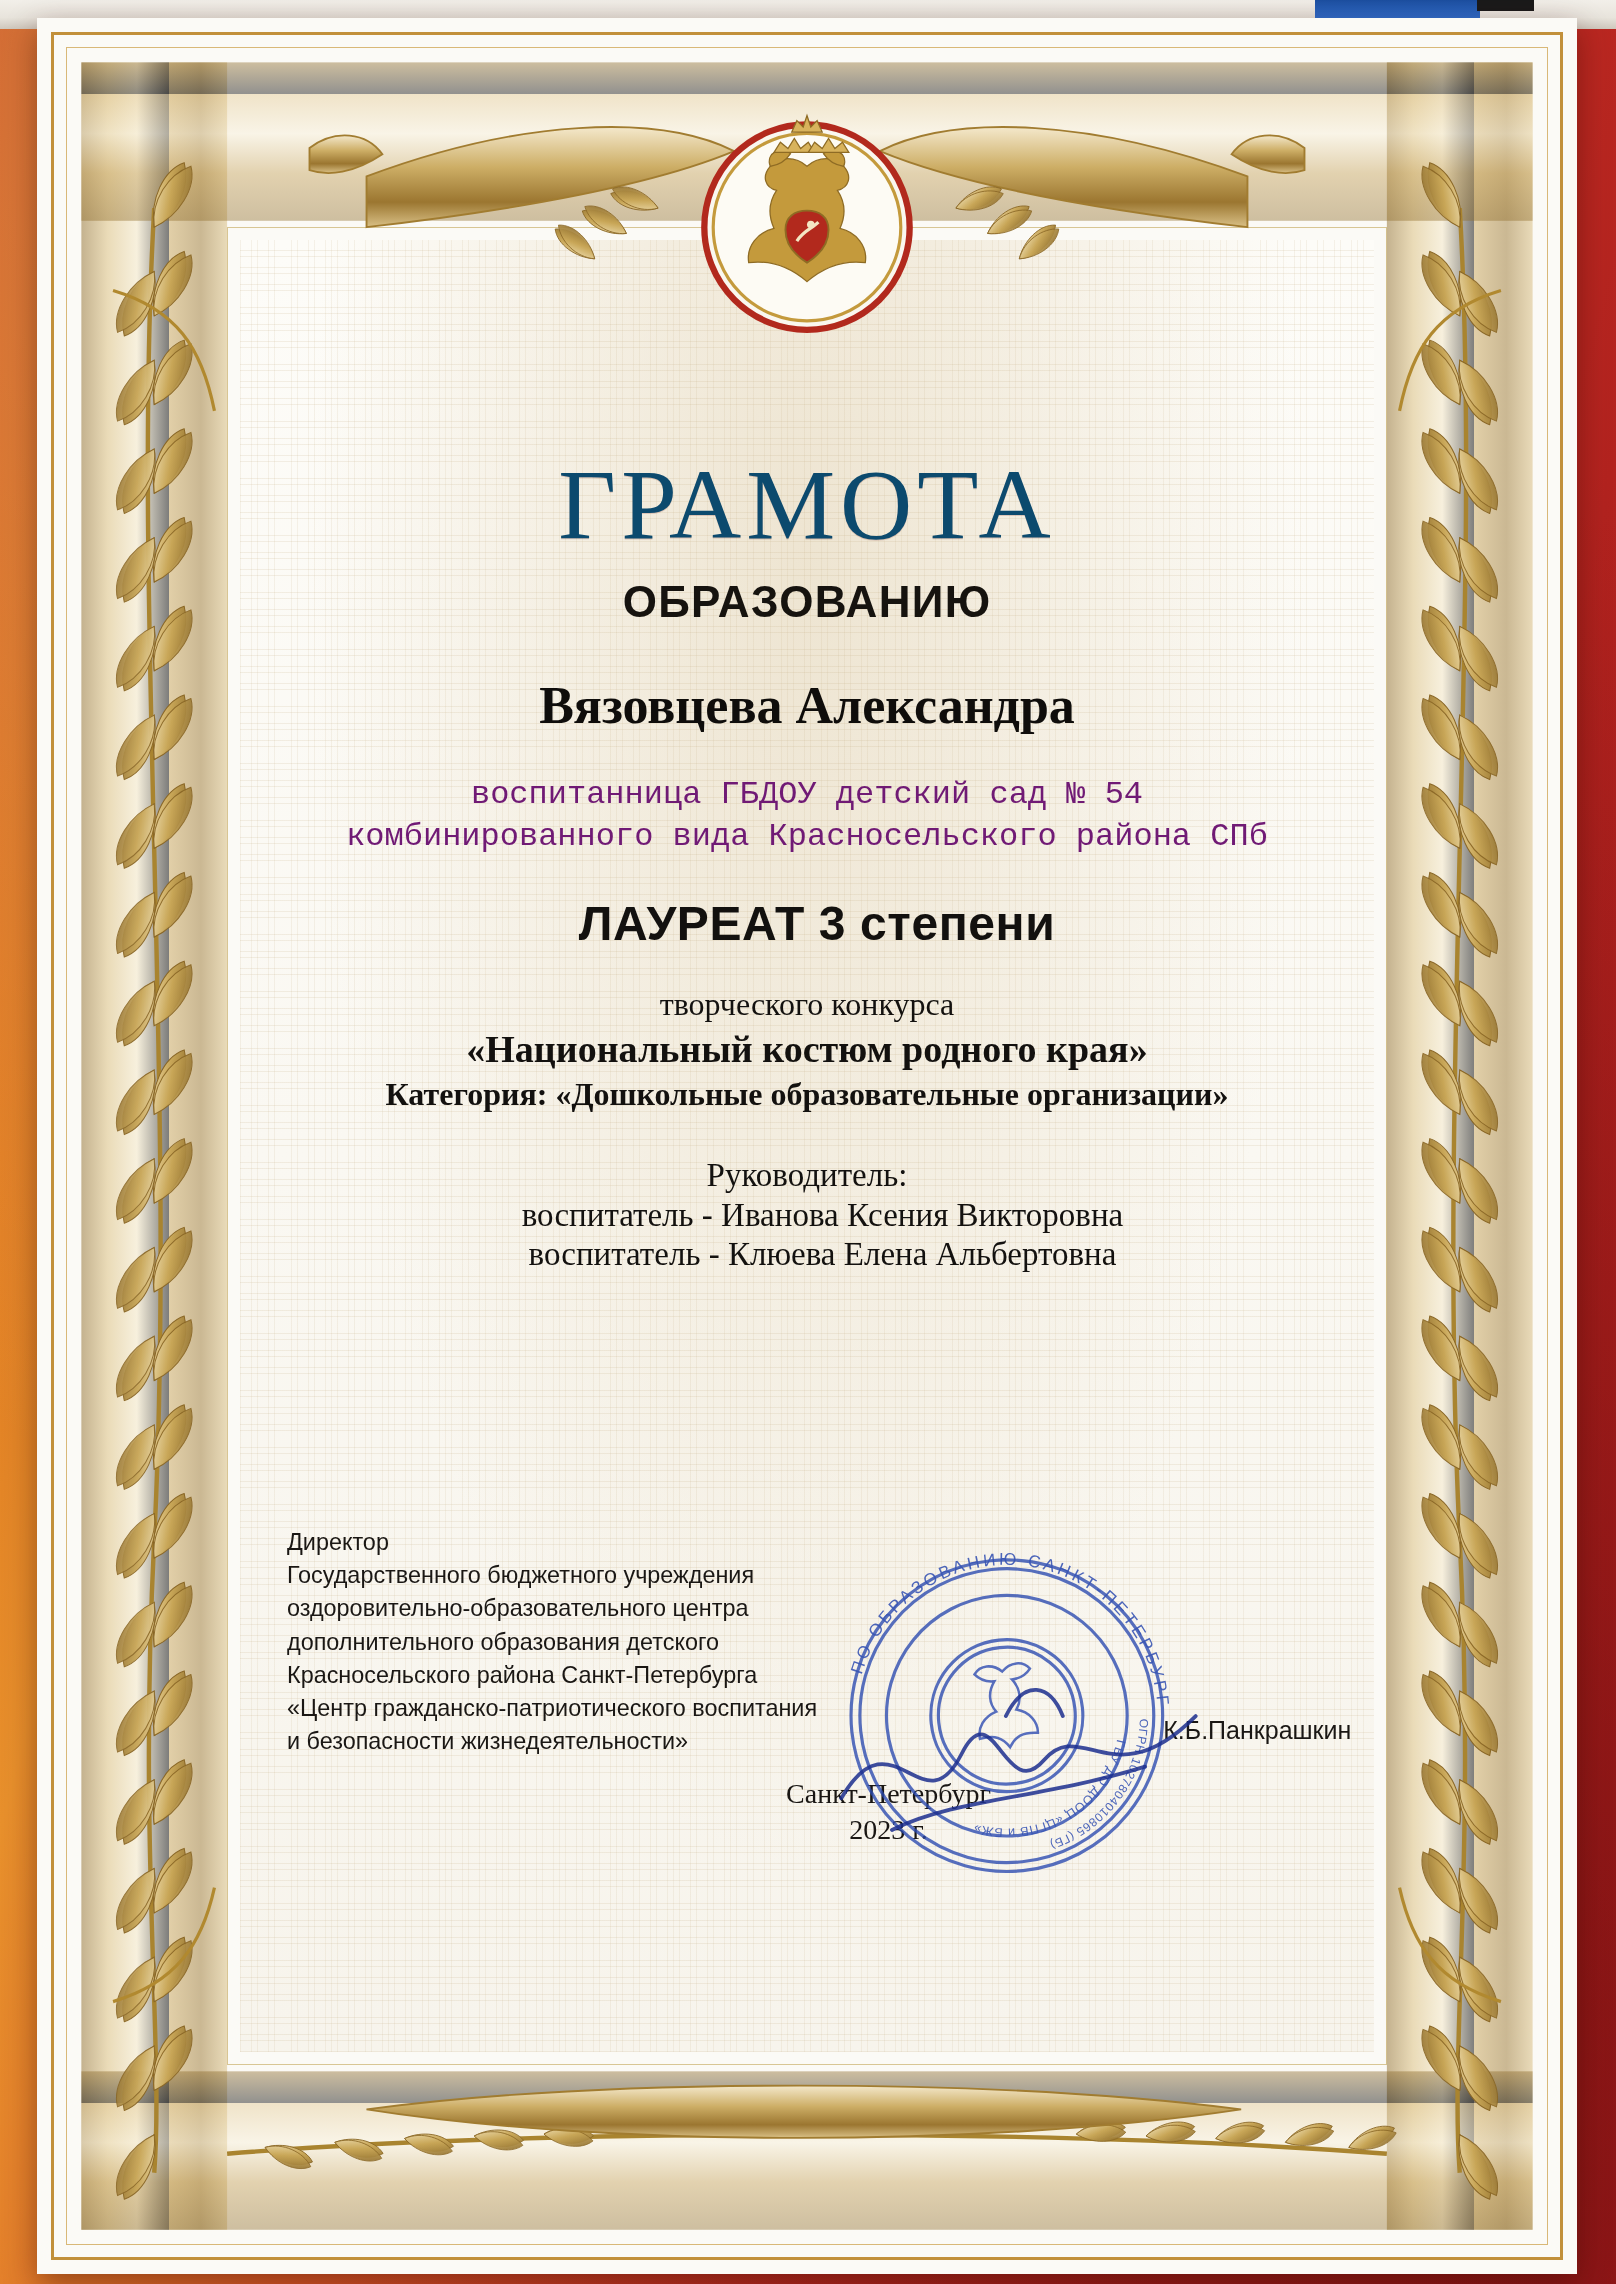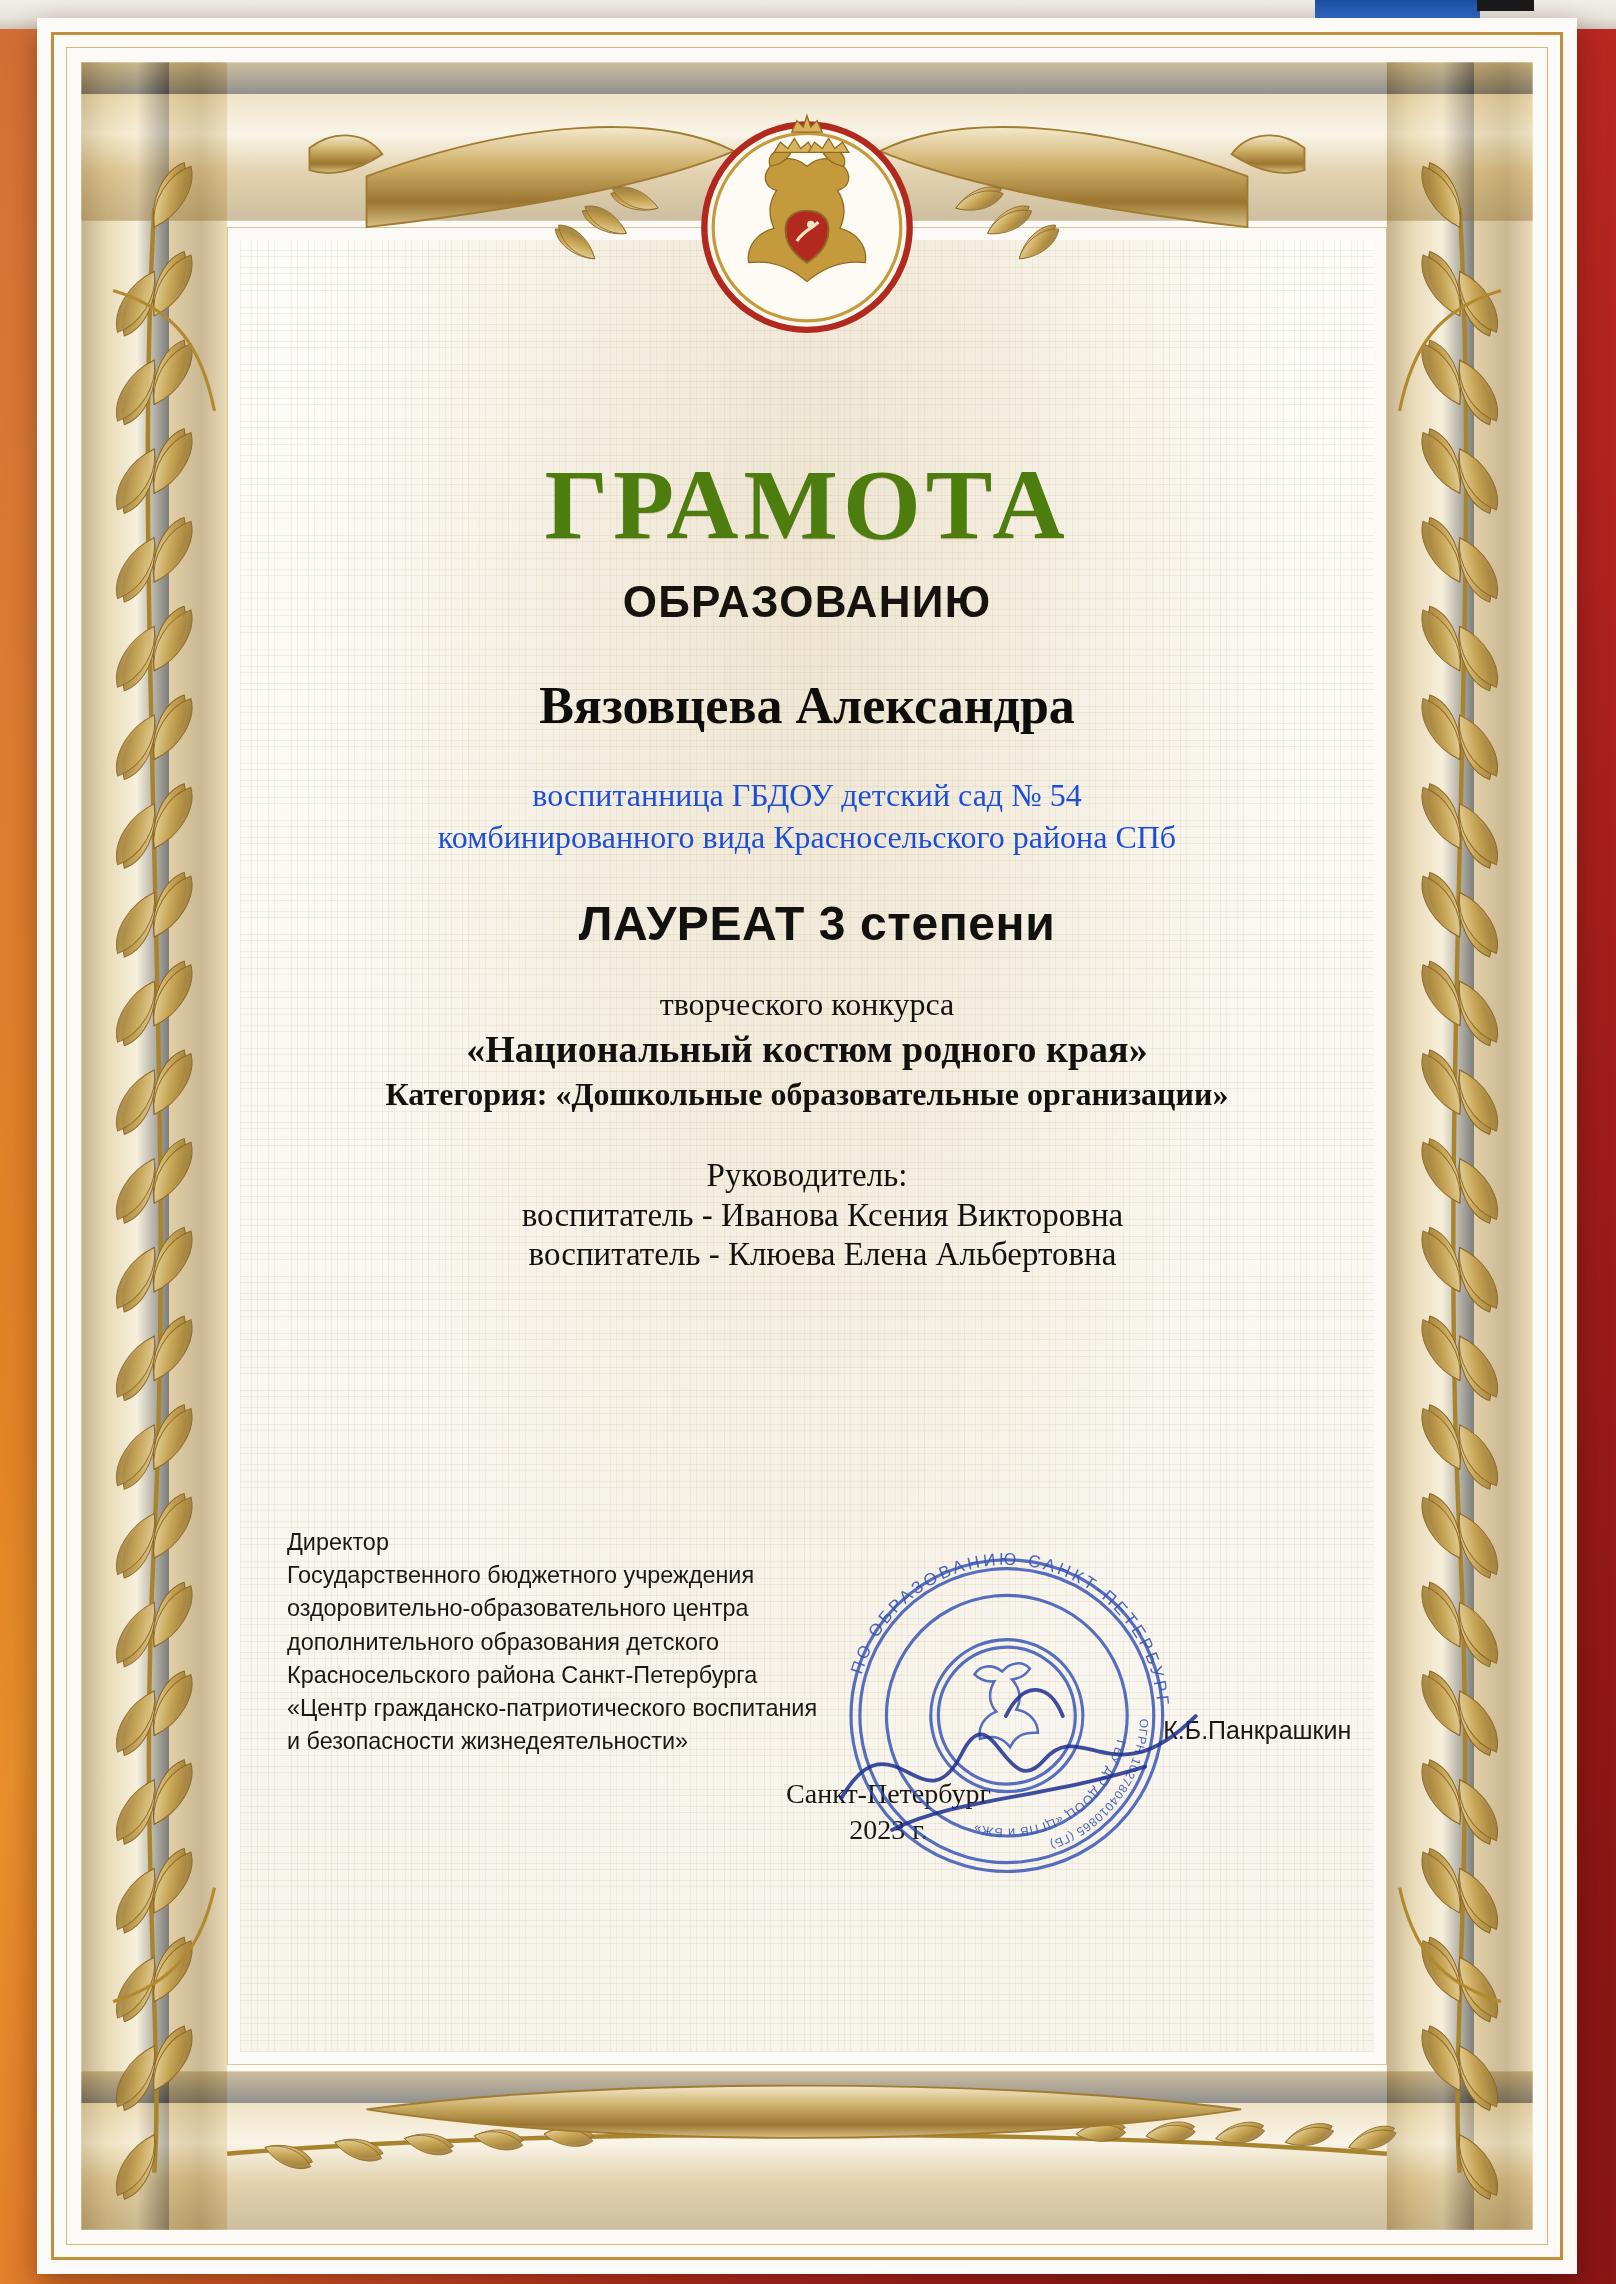--- a/index.html
+++ b/index.html
@@ -90,48 +90,48 @@
     position: absolute;
     left: 222px;
     top: 437px;
     width: 1096px;
     text-align: center;
     color: #13110f;
   }
   .title {
     font-family: "Liberation Serif", serif;
     font-size: 100px;
-    font-weight: 700;
+    font-weight: 400;
     letter-spacing: 5px;
-    color: #4d7c0f;
+    color: #0c4a6e;
     line-height: 1.0;
     margin: 0 0 21.5px 0;
     text-shadow: 0 1.3px 0 rgba(120,20,10,.18);
   }
   .subtitle {
     font-family: "Liberation Sans", sans-serif;
     font-size: 44px;
     font-weight: 700;
     letter-spacing: 1.3px;
     margin: 0 0 49px 0;
     color: #16130f;
   }
   .recipient {
     font-family: "Liberation Serif", serif;
     font-size: 52px;
     font-weight: 700;
     margin: 0 0 39px 0;
     color: #0f0d0b;
   }
   .org-line {
-    font-family: Liberation Serif, serif;
+    font-family: Liberation Mono, monospace;
     font-size: 32px;
     line-height: 1.34;
     margin: 0;
-    color: #1d4ed8;
+    color: #701a75;
   }
   .award {
     font-family: "Liberation Sans", sans-serif;
     font-size: 48px;
     font-weight: 700;
     margin: 37px 0 35px 0;
     letter-spacing: 0.6px;
     padding-left: 20px;
   }
   .contest-small {

